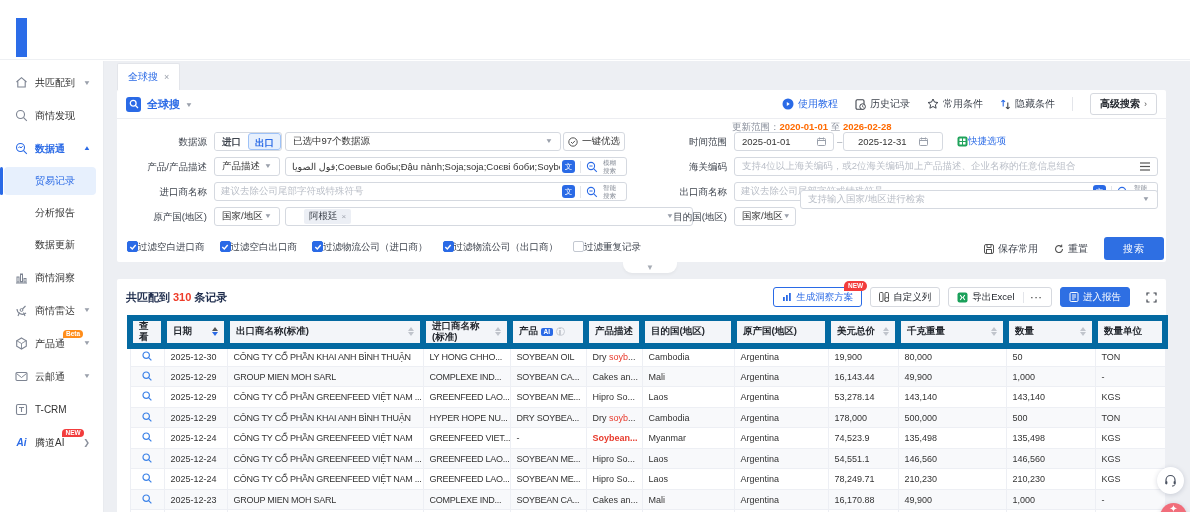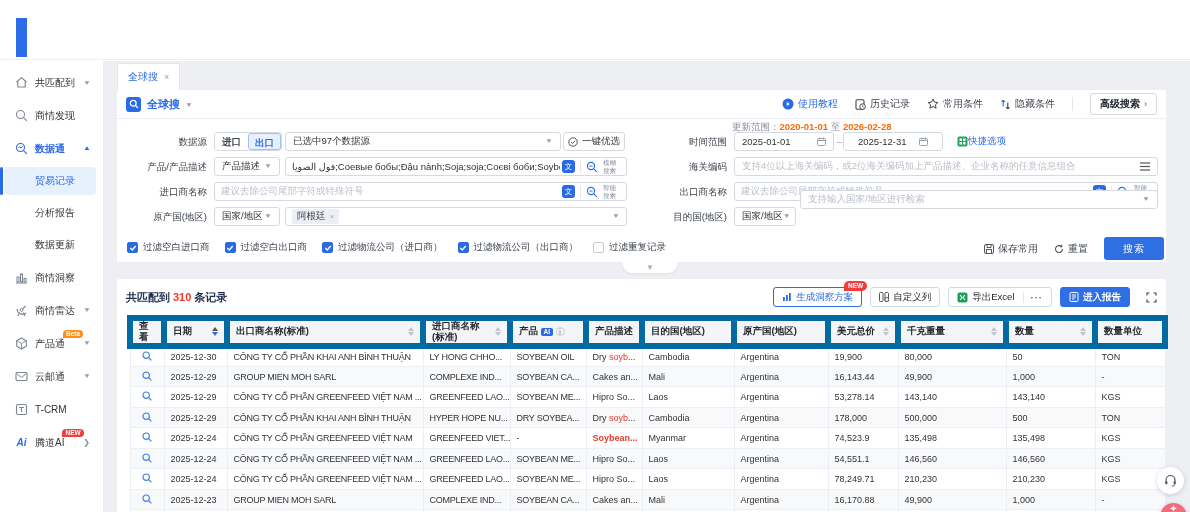--- a/index.html
+++ b/index.html
@@ -61,38 +61,38 @@
   .suffix-group { margin-left:auto; display:flex; align-items:center; gap:5px; padding-right:4px; }
   .tr-ico { width:13px; height:13px; background:#2a6ae6; border-radius:3px; color:#fff; font-size:7.5px; display:inline-flex; align-items:center; justify-content:center; }
   .v-div { width:1px; height:12px; background:#e3e5ea; }
   .smart-txt { font-size:6.5px; color:#858b96; line-height:1.15; white-space:pre-line; }
   .toggle { display:flex; border:1px solid #d5d9e0; border-radius:3px; overflow:hidden; height:19px; }
   .toggle .tg { width:33px; text-align:center; line-height:17px; background:#fff; color:#3d434d; cursor:pointer;font-weight:bold; }
   .toggle .tg.sel { background:#e7f0fd; color:#2a6ae6; border:1px solid #9ec2f7; border-radius:3px; }
   .tag { background:#eceff5; border-radius:2px; height:15px; display:inline-flex; align-items:center; padding:0 5px; gap:4px; color:#3d434d; }
   .tag .x { color:#a0a5af; font-size:8px; }
   #cb-row { position:absolute; left:10px; top:122px; display:flex; align-items:center; gap:15px; }
-  .cb { display:inline-flex; align-items:center; gap:5px; font-size:9.5px; color:#3d434d; cursor:pointer; }
+  .cb { display:inline-flex; font-size:9.5px; color:#3d434d; cursor:pointer; }
   .cb .bx { width:11px; height:11px; border-radius:2px; border:1px solid #c3c8d1; background:#fff; display:inline-flex; align-items:center; justify-content:center; }
   .cb.checked .bx { background:#2a6ae6; border-color:#2a6ae6; }
   #form-actions { position:absolute; right:2px; top:118px; display:flex; align-items:center; gap:16px; }
   .fa-link { display:inline-flex; align-items:center; gap:4px; font-size:10px; color:#3d434d; cursor:pointer; }
   #search-btn { width:60px; height:23px; background:#2e6fe3; color:#fff; border:none; border-radius:3px; font-size:10px; letter-spacing:1px; cursor:pointer; font-family:inherit; }
 
   #collapse-handle { position:absolute; left:519px; top:201px; width:54px; height:11px; background:#fff; border-radius:0 0 9px 9px; display:flex; align-items:center; justify-content:center; color:#a7acb5; font-size:8px; cursor:pointer; box-shadow:0 2px 3px rgba(0,0,0,.04); }
 
   
   #panel-results { top:218px; height:300px; }
   #res-head { height:36px; display:flex; align-items:center; padding:0 9px; }
   #res-title { font-size:11px; font-weight:bold; color:#1f2d4d; }
   #res-title .cnt { color:#ee3b28; margin:8px 3px; }
   #res-btns { margin-left:auto; display:flex; align-items:center; gap:8px; }
   .rbtn { position:relative; height:20px; border:1px solid #d6d9df; background:#fff; border-radius:3px; display:inline-flex; align-items:center; gap:4px; padding:0 8px; font-size:9.5px; color:#23272e; cursor:pointer; white-space:nowrap; }
   .rbtn.blue-outline { border-color:#2a6ae6; color:#2a6ae6; }
-  .rbtn.blue-fill { background:#2e6fe3; border-color:#2e6fe3; color:#fff; font-weight:bold; }
+  .rbtn.blue-fill { background:#2e6fe3; border-color:#2e6fe3; color:#fff; font-weight:normal; }
   .rbtn .new-badge { position:absolute; right:-6px; top:-7px; background:#f23c3c; color:#fff; font-size:6.5px; font-weight:bold; padding:1.5px 4px; border-radius:5px 5px 5px 0; line-height:1; }
   .rbtn .dots { border-left:1px solid #e3e5ea; margin-left:4px; padding-left:7px; color:#555; letter-spacing:1px; font-weight:bold; }
   #fs-icon { margin-left:8px; cursor:pointer; display:inline-flex; }
 
   table#res-table { position:absolute; left:10px; top:36px; border-collapse:collapse; table-layout:fixed; width:1035px; }
   #res-table th { background:#f3f5f9; border:6px solid #0369a1; font-size:9.5px; font-weight:bold; color:#23272e; text-align:left; padding:0 6px; height:26px; }
   #res-table td { border:1px solid #edeff4; font-size:9px; color:#333; padding:0 6px; height:20.5px; white-space:nowrap; overflow:hidden; }
   #res-table tr.even td { background:#f8f9fb; }
   #res-table td.c { text-align:center; }
   .link { color:#4472d0; letter-spacing:-0.25px; }
@@ -399,21 +399,21 @@
           <span class="smart-txt">智能
 搜索</span>
         </span>
       </div>
 
       <div class="f-label" style="left:0;top:88px;width:90px;">原产国(地区)</div>
       <div class="f-ctrl box" style="left:97px;top:88px;width:66px;padding:0 7px;">
         <span>国家/地区</span>
         <span class="chev" style="margin-left:auto;">▼</span>
       </div>
-      <div class="f-ctrl box" style="left:168px;top:88px;width:342px;padding:0 6px;">
+      <div class="f-ctrl box" style="left:168px;top:88px;width:408px;padding:0 18px;">
         <span class="tag">
             <span>阿根廷</span>
             <span class="x">×</span>
           </span>
         <span class="chev" style="margin-left:auto;">▼</span>
       </div>
 
       <div class="f-label" style="left:507px;top:88px;width:103px;">目的国(地区)</div>
       <div class="f-ctrl box" style="left:617px;top:88px;width:62px;padding:0 7px;">
         <span>国家/地区</span>

